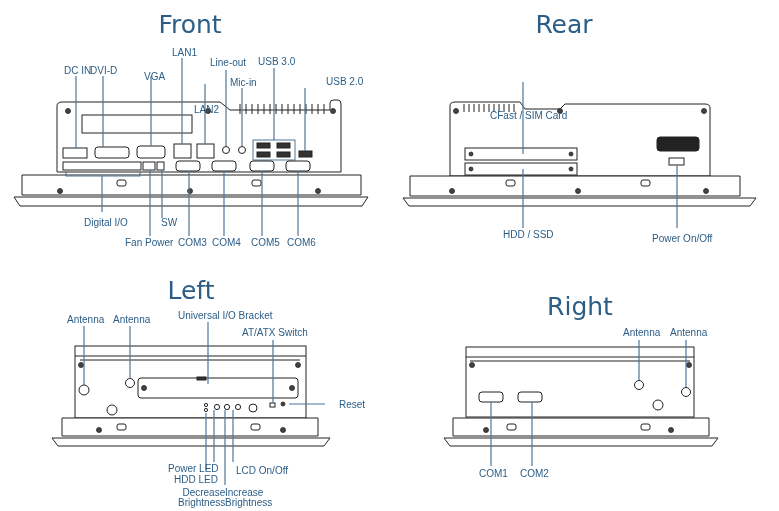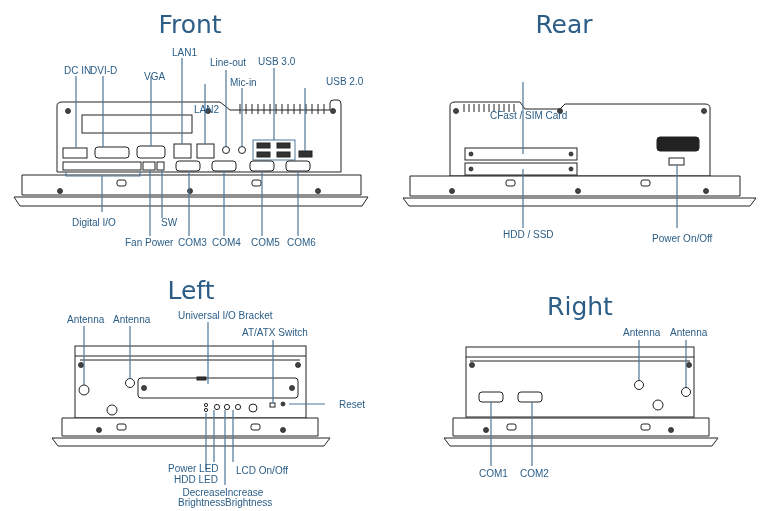--- a/index.html
+++ b/index.html
@@ -139,21 +139,21 @@
 
 <div class="lbl" style="left:64px;top:66px;">DC IN</div>
 <div class="lbl" style="left:90px;top:66px;">DVI-D</div>
 <div class="lbl" style="left:144px;top:72px;">VGA</div>
 <div class="lbl" style="left:172px;top:48px;">LAN1</div>
 <div class="lbl" style="left:194px;top:73px;margin-top:32px;">LAN2</div>
 <div class="lbl" style="left:210px;top:58px;">Line-out</div>
 <div class="lbl" style="left:230px;top:78px;">Mic-in</div>
 <div class="lbl" style="left:258px;top:57px;">USB 3.0</div>
 <div class="lbl" style="left:288px;top:77px;margin-left:38px;">USB 2.0</div>
-<div class="lbl" style="left:72px;top:218px;">Digital I/O</div>
+<div class="lbl" style="left:84px;top:218px;">Digital I/O</div>
 <div class="lbl" style="left:161px;top:218px;">SW</div>
 <div class="lbl" style="left:125px;top:238px;">Fan Power</div>
 <div class="lbl" style="left:178px;top:238px;">COM3</div>
 <div class="lbl" style="left:212px;top:238px;">COM4</div>
 <div class="lbl" style="left:251px;top:238px;">COM5</div>
 <div class="lbl" style="left:287px;top:238px;">COM6</div>
 
 <div class="lbl" style="left:490px;top:71px;margin-top:40px;">CFast / SIM Card</div>
 <div class="lbl" style="left:503px;top:230px;">HDD / SSD</div>
 <div class="lbl" style="left:652px;top:234px;">Power On/Off</div>

